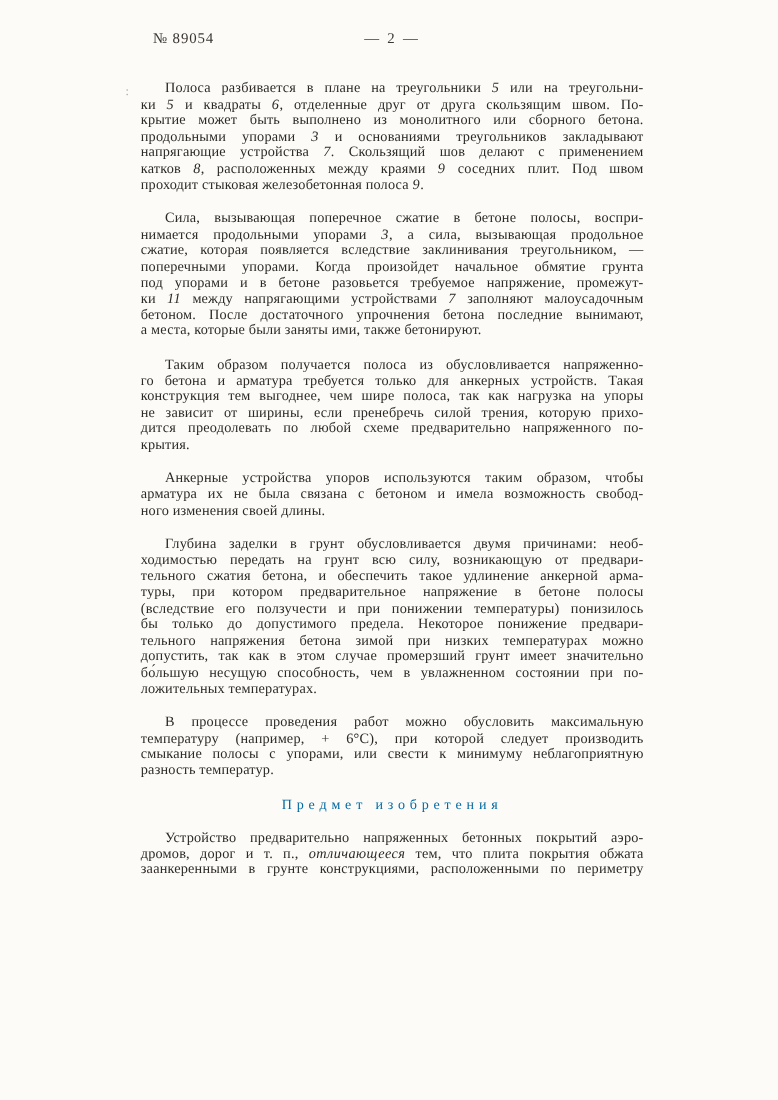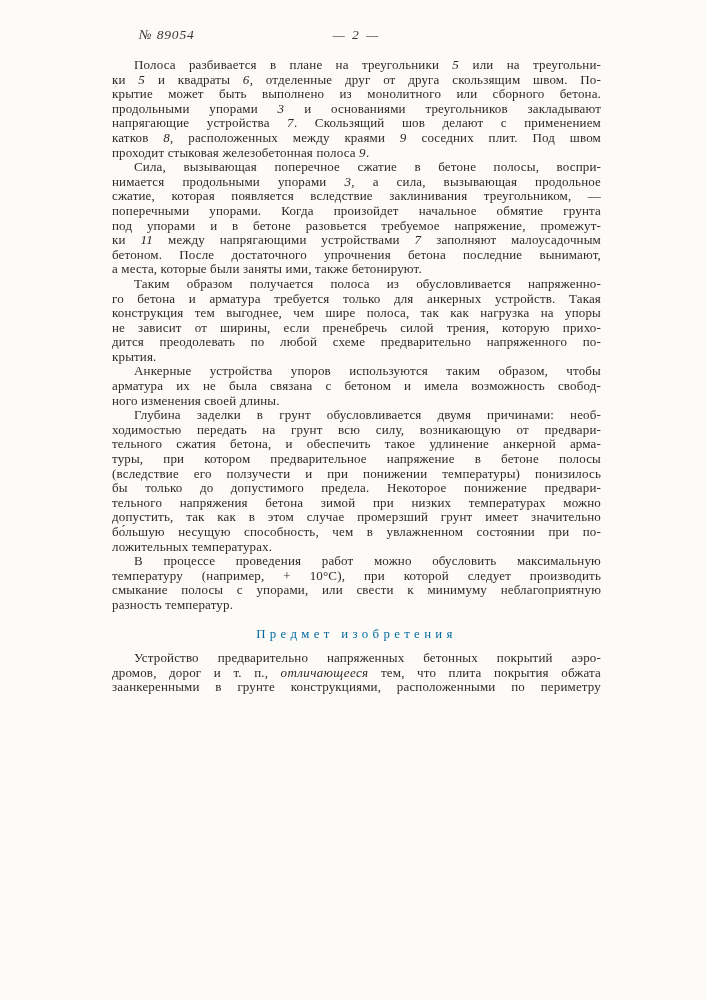--- a/index.html
+++ b/index.html
@@ -19,23 +19,22 @@
   }
   .content {
     position: absolute;
     left: 112px;
     top: 27px;
     width: 489px;
   }
   .page-header {
     position: relative;
     height: 18px;
-    margin-bottom: 13px;
+    margin-bottom: 28px;
     font-size: 13.5px;
-    font-style: italic;
   }
   .patent-number {
     position: absolute;
     left: 27px;
     top: 0;
     letter-spacing: 0.06em;
     color: #3a3733;
   }
   .page-number {
     position: absolute;
@@ -45,21 +44,21 @@
     text-align: center;
     letter-spacing: 0.15em;
     color: #3a3733;
   }
   .doc-body {
     font-size: 13px;
     line-height: 14.6px;
     letter-spacing: 0.012em;
   }
   .paragraph {
-    margin: 0;
+    margin: 16px;
   }
   .text-line {
     text-align: justify;
     text-align-last: justify;
     white-space: normal;
   }
   .text-line.last-line {
     text-align: left;
     text-align-last: left;
   }
@@ -136,21 +135,21 @@
           <div class="text-line">туры, при котором предварительное напряжение в бетоне полосы</div>
           <div class="text-line">(вследствие его ползучести и при понижении температуры) понизилось</div>
           <div class="text-line">бы только до допустимого предела. Некоторое понижение предвари-</div>
           <div class="text-line">тельного напряжения бетона зимой при низких температурах можно</div>
           <div class="text-line">допустить, так как в этом случае промерзший грунт имеет значительно</div>
           <div class="text-line">бо́льшую несущую способность, чем в увлажненном состоянии при по-</div>
           <div class="text-line last-line">ложительных температурах.</div>
         </div>
         <div class="paragraph">
           <div class="text-line first-line">В процессе проведения работ можно обусловить максимальную</div>
-          <div class="text-line">температуру (например, + 10°С), при которой следует производить</div>
+          <div class="text-line">температуру (например, + 6°С), при которой следует производить</div>
           <div class="text-line">смыкание полосы с упорами, или свести к минимуму неблагоприятную</div>
           <div class="text-line last-line">разность температур.</div>
         </div>
         <div class="section-heading">Предмет изобретения</div>
         <div class="paragraph">
           <div class="text-line first-line">Устройство предварительно напряженных бетонных покрытий аэро-</div>
           <div class="text-line">дромов, дорог и т. п., <i>отличающееся</i> тем, что плита покрытия обжата</div>
           <div class="text-line">заанкеренными в грунте конструкциями, расположенными по периметру</div>
         </div>
       </div>

